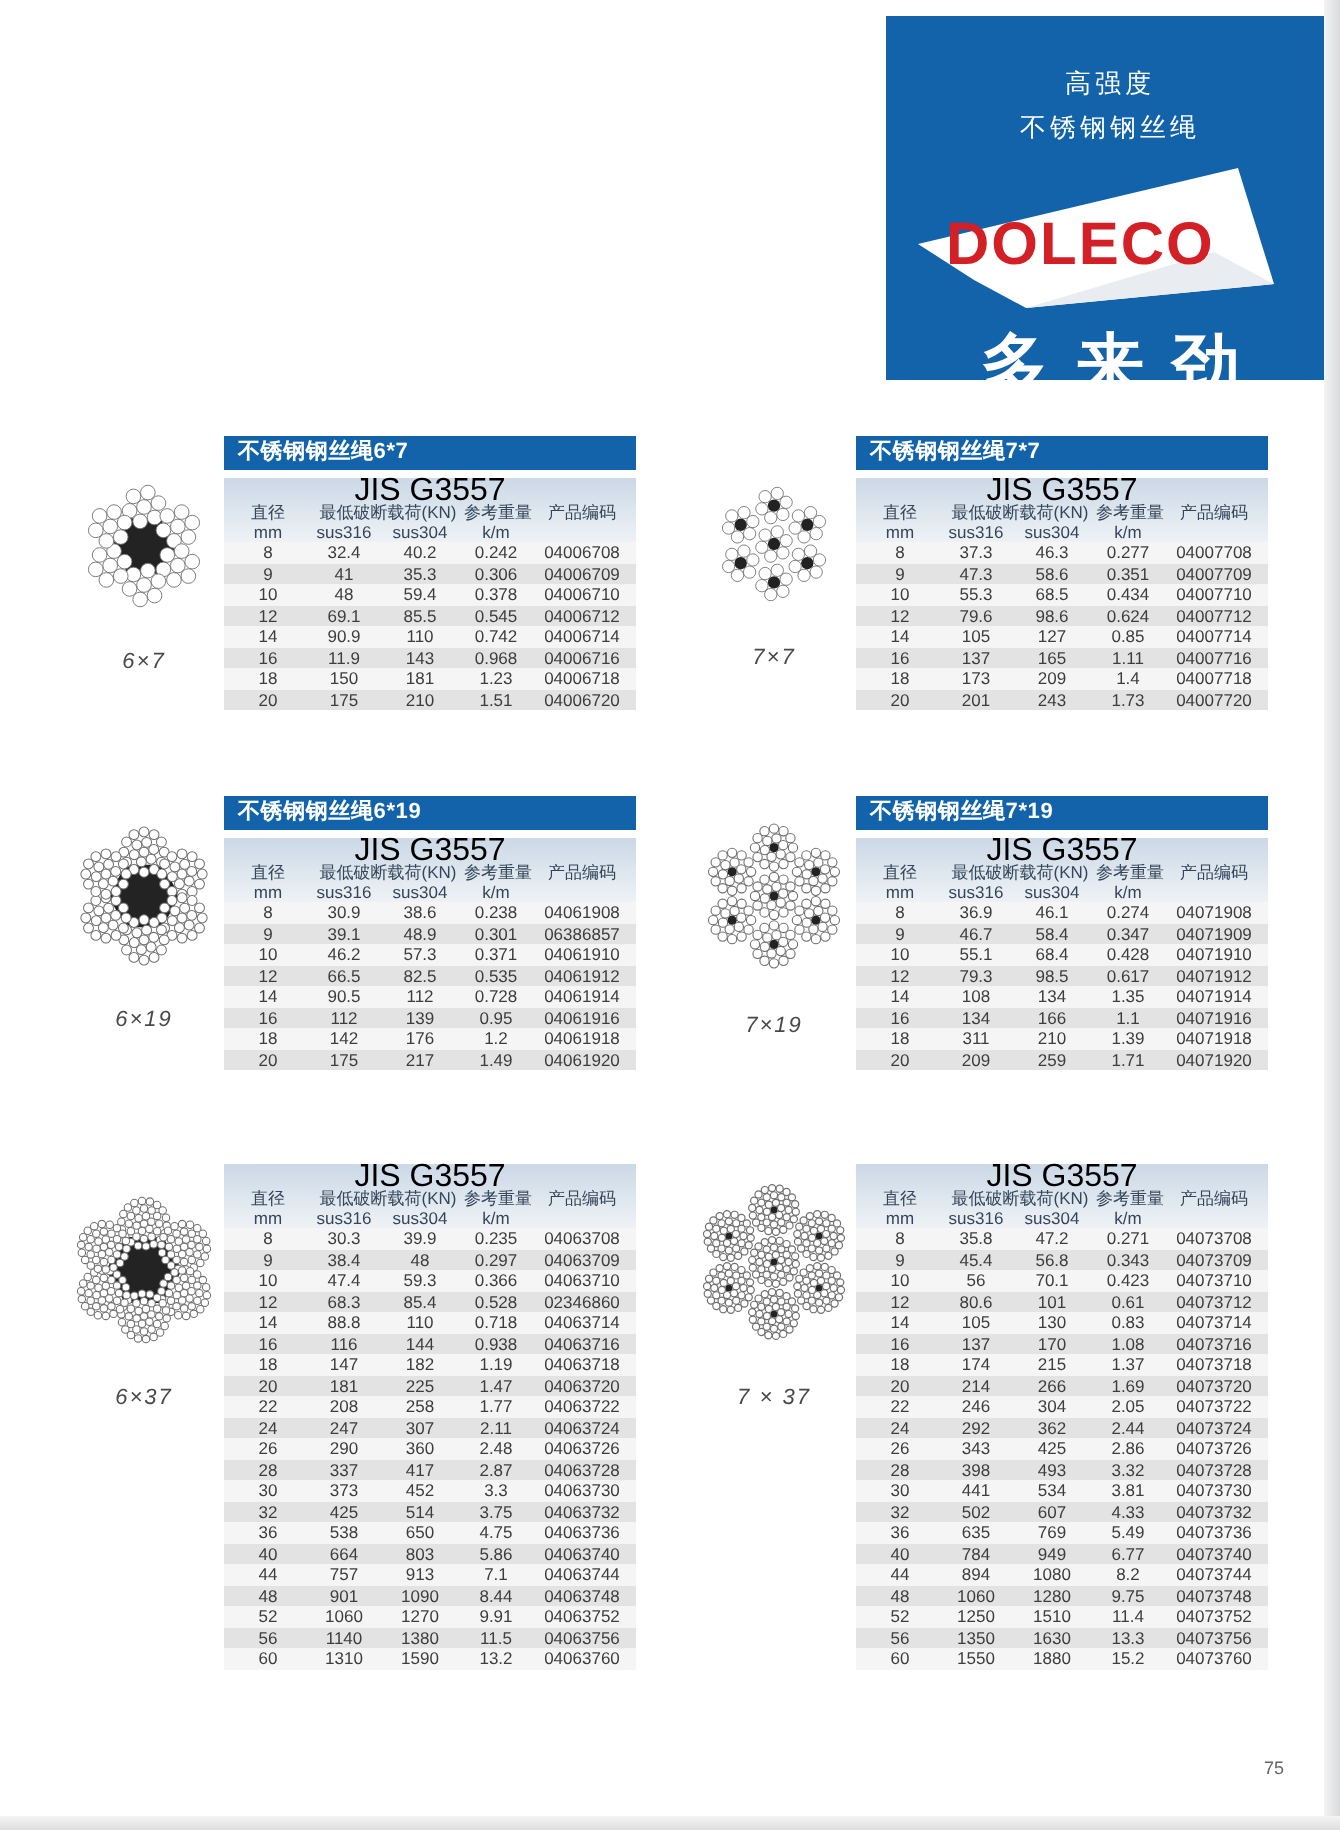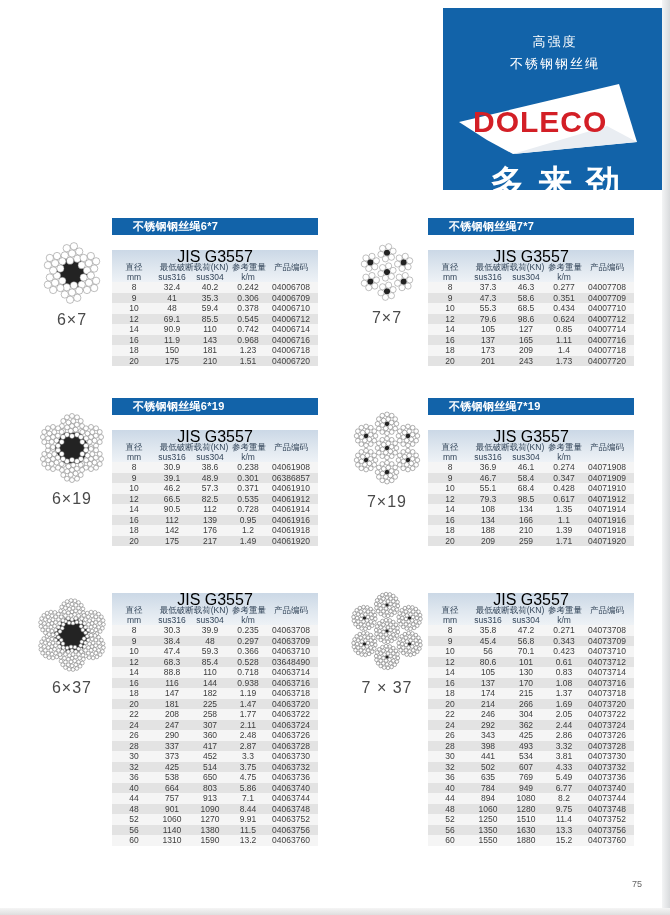--- a/index.html
+++ b/index.html
@@ -20,33 +20,33 @@
   .logo{display:block;margin:10px auto 0;width:196px;height:76px;}
   .cn-name{color:#fff;text-align:center;font-size:34px;font-weight:bold;
            letter-spacing:14px;padding-left:14px;margin-top:2px;}
 
   
   .product{position:absolute;width:206px;}
   .pos-left{left:112px;} .pos-right{left:428px;}
   .row1{top:218px;} .row2{top:398px;} .row3{top:578px;}
 
   .title-bar{height:17px;line-height:17px;background:#1263a9;color:#fff;
-             font-weight:bold;font-size:11px;padding-left:21px;letter-spacing:.3px;}
-  .thead{margin-top:15px;background:linear-gradient(180deg,#cbd8e6 0%,#dfe7ef 55%,#eef2f6 100%);
+             font-weight:bold;font-size:11px;padding-left:7px;letter-spacing:.3px;}
+  .thead{margin-top:4px;background:linear-gradient(180deg,#cbd8e6 0%,#dfe7ef 55%,#eef2f6 100%);
          padding-top:1px;}
   .h-row{display:flex;height:10px;line-height:10px;font-size:8.5px;color:#34465a;}
   .h-jis{display:block;text-align:center;height:11px;line-height:11px;}
   .h-row span,.t-row span{display:block;text-align:center;white-space:nowrap;overflow:visible;}
   .c0{width:44px;} .c1{width:32px;} .c2{width:44px;} .c3{width:32px;} .c4{width:54px;} .cload{width:76px;}
   .t-row{display:flex;height:10.5px;line-height:10.5px;font-size:8.5px;color:#3d3d3d;}
   .t-row.odd{background:#f5f5f5;} .t-row.even{background:#e3e3e3;}
 
   
   .diagram{position:absolute;margin:0;text-align:center;}
-  .diagram figcaption{font-size:16px;color:#4a4a4a;margin-top:2px;letter-spacing:1px;}
+  .diagram figcaption{font-size:11px;color:#4a4a4a;margin-top:15px;letter-spacing:1px;font-style:italic;}
   .d0{left:40px;top:241px;width:64px;}
   .d1{left:356px;top:241px;width:62px;}
   .d2{left:36px;top:412px;width:72px;}
   .d3{left:348px;top:409px;width:78px;}
   .d4{left:34px;top:597px;width:76px;}
   .d5{left:345px;top:589px;width:84px;}
 
   .page-num{position:absolute;right:28px;bottom:26px;font-size:9px;color:#666;}
 </style>
 </head>
@@ -350,21 +350,21 @@
       </div>
       <div class="t-row even">
         <span class="c0">16</span>
         <span class="c1">134</span>
         <span class="c2">166</span>
         <span class="c3">1.1</span>
         <span class="c4">04071916</span>
       </div>
       <div class="t-row odd">
         <span class="c0">18</span>
-        <span class="c1">188</span>
+        <span class="c1">311</span>
         <span class="c2">210</span>
         <span class="c3">1.39</span>
         <span class="c4">04071918</span>
       </div>
       <div class="t-row even">
         <span class="c0">20</span>
         <span class="c1">209</span>
         <span class="c2">259</span>
         <span class="c3">1.71</span>
         <span class="c4">04071920</span>
@@ -408,21 +408,21 @@
         <span class="c1">47.4</span>
         <span class="c2">59.3</span>
         <span class="c3">0.366</span>
         <span class="c4">04063710</span>
       </div>
       <div class="t-row even">
         <span class="c0">12</span>
         <span class="c1">68.3</span>
         <span class="c2">85.4</span>
         <span class="c3">0.528</span>
-        <span class="c4">03648490</span>
+        <span class="c4">02346860</span>
       </div>
       <div class="t-row odd">
         <span class="c0">14</span>
         <span class="c1">88.8</span>
         <span class="c2">110</span>
         <span class="c3">0.718</span>
         <span class="c4">04063714</span>
       </div>
       <div class="t-row even">
         <span class="c0">16</span>

